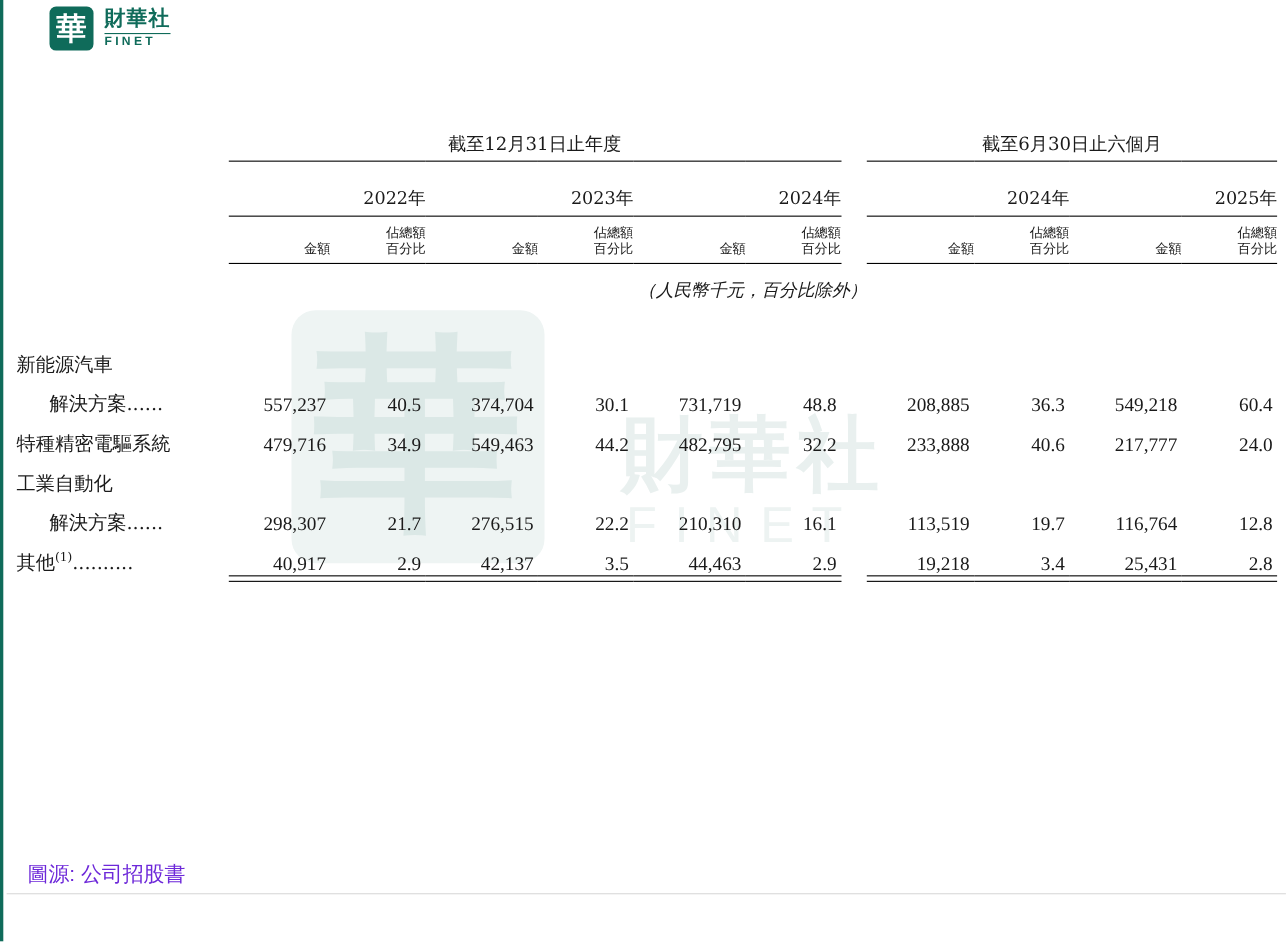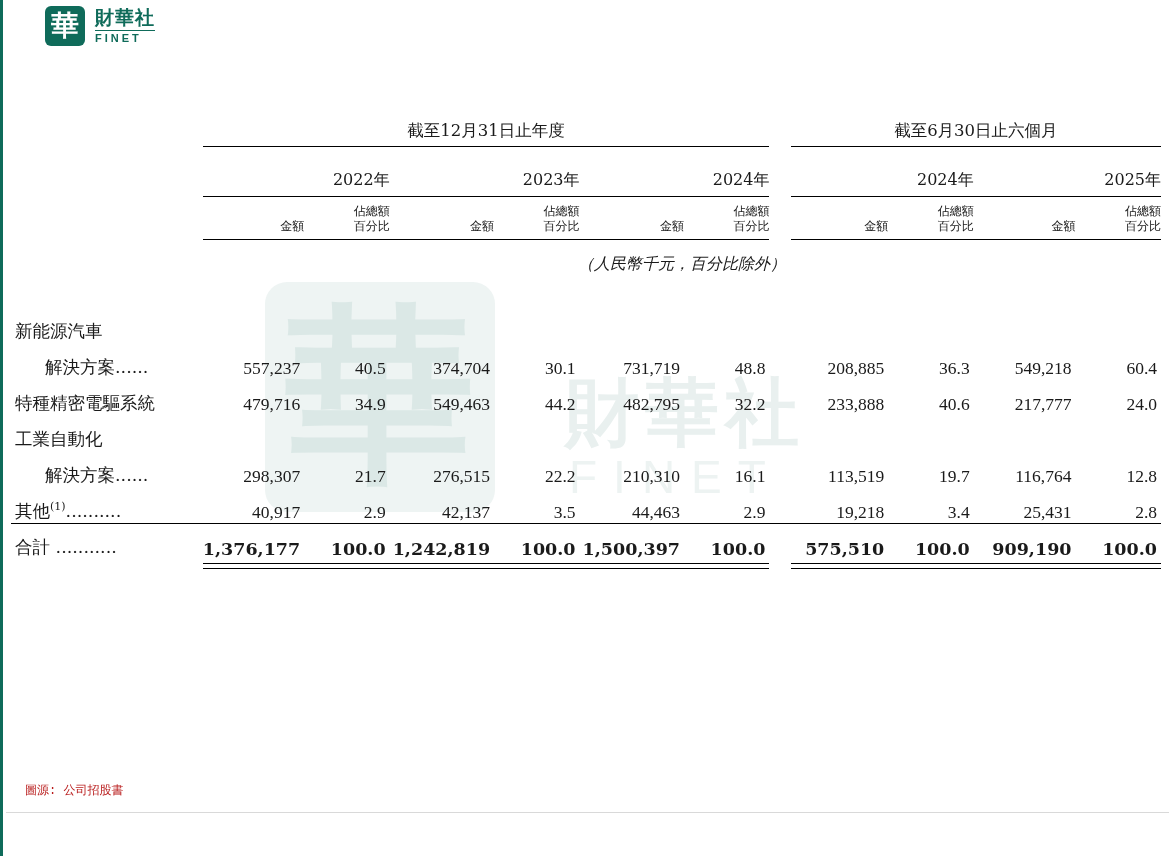--- a/index.html
+++ b/index.html
@@ -216,23 +216,23 @@
   .dblrule td.ul {
     border-top: 1.1px solid #000;
     border-bottom: 1.1px solid #000;
   }
   sup { font-size: 11px; vertical-align: super; }
 
   .source {
     position: absolute;
     left: 22px;
     top: 782px;
-    font-family: Liberation Mono, monospace;
-    font-size: 12px;
-    color: #b91c1c;
+    font-family: Liberation Sans, sans-serif;
+    font-size: 19px;
+    color: #6d28d9;
     z-index: 2;
   }
   .bottom-rule {
     position: absolute;
     left: 3px;
     top: 812px;
     width: 1166px;
     height: 1px;
     background: #d9d9d9;
     z-index: 1;
@@ -401,34 +401,20 @@
         <td class="num">3.5</td>
         <td class="num">44,463</td>
         <td class="num">2.9</td>
         <td></td>
         <td class="num">19,218</td>
         <td class="num">3.4</td>
         <td class="num">25,431</td>
         <td class="num">2.8</td>
       </tr>
 
-      <tr class="total">
-        <td class="rowlabel">合計 ...........</td>
-        <td class="num">1,376,177</td>
-        <td class="num">100.0</td>
-        <td class="num">1,242,819</td>
-        <td class="num">100.0</td>
-        <td class="num">1,500,397</td>
-        <td class="num">100.0</td>
-        <td></td>
-        <td class="num">575,510</td>
-        <td class="num">100.0</td>
-        <td class="num">909,190</td>
-        <td class="num">100.0</td>
-      </tr>
       <tr class="dblrule">
         <td></td>
         <td class="ul"></td>
             <td class="ul"></td>
             <td class="ul"></td>
             <td class="ul"></td>
             <td class="ul"></td>
             <td class="ul"></td>
         <td></td>
         <td class="ul"></td>

